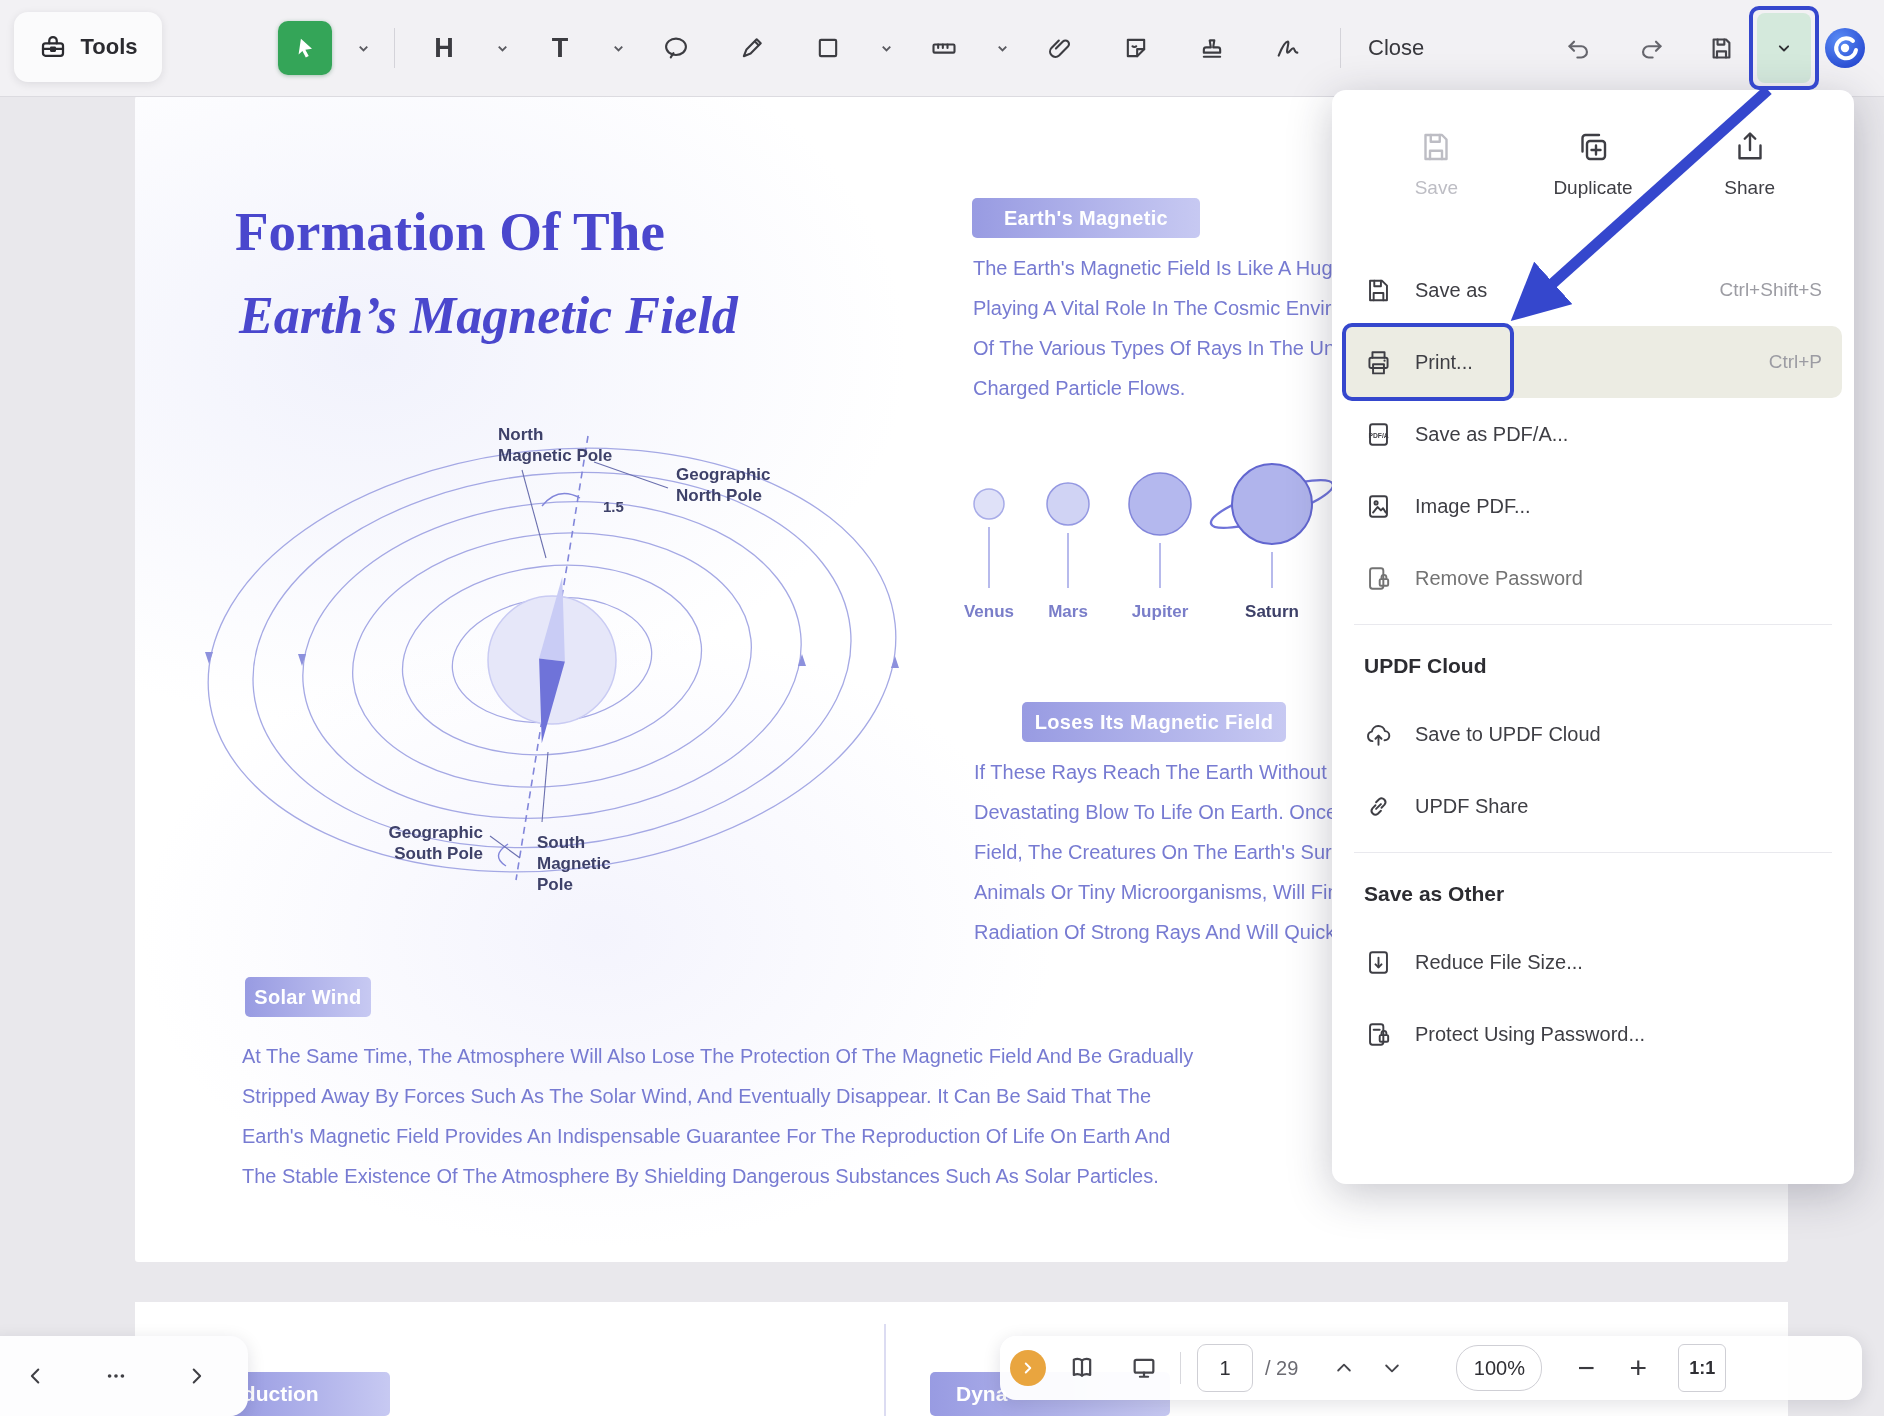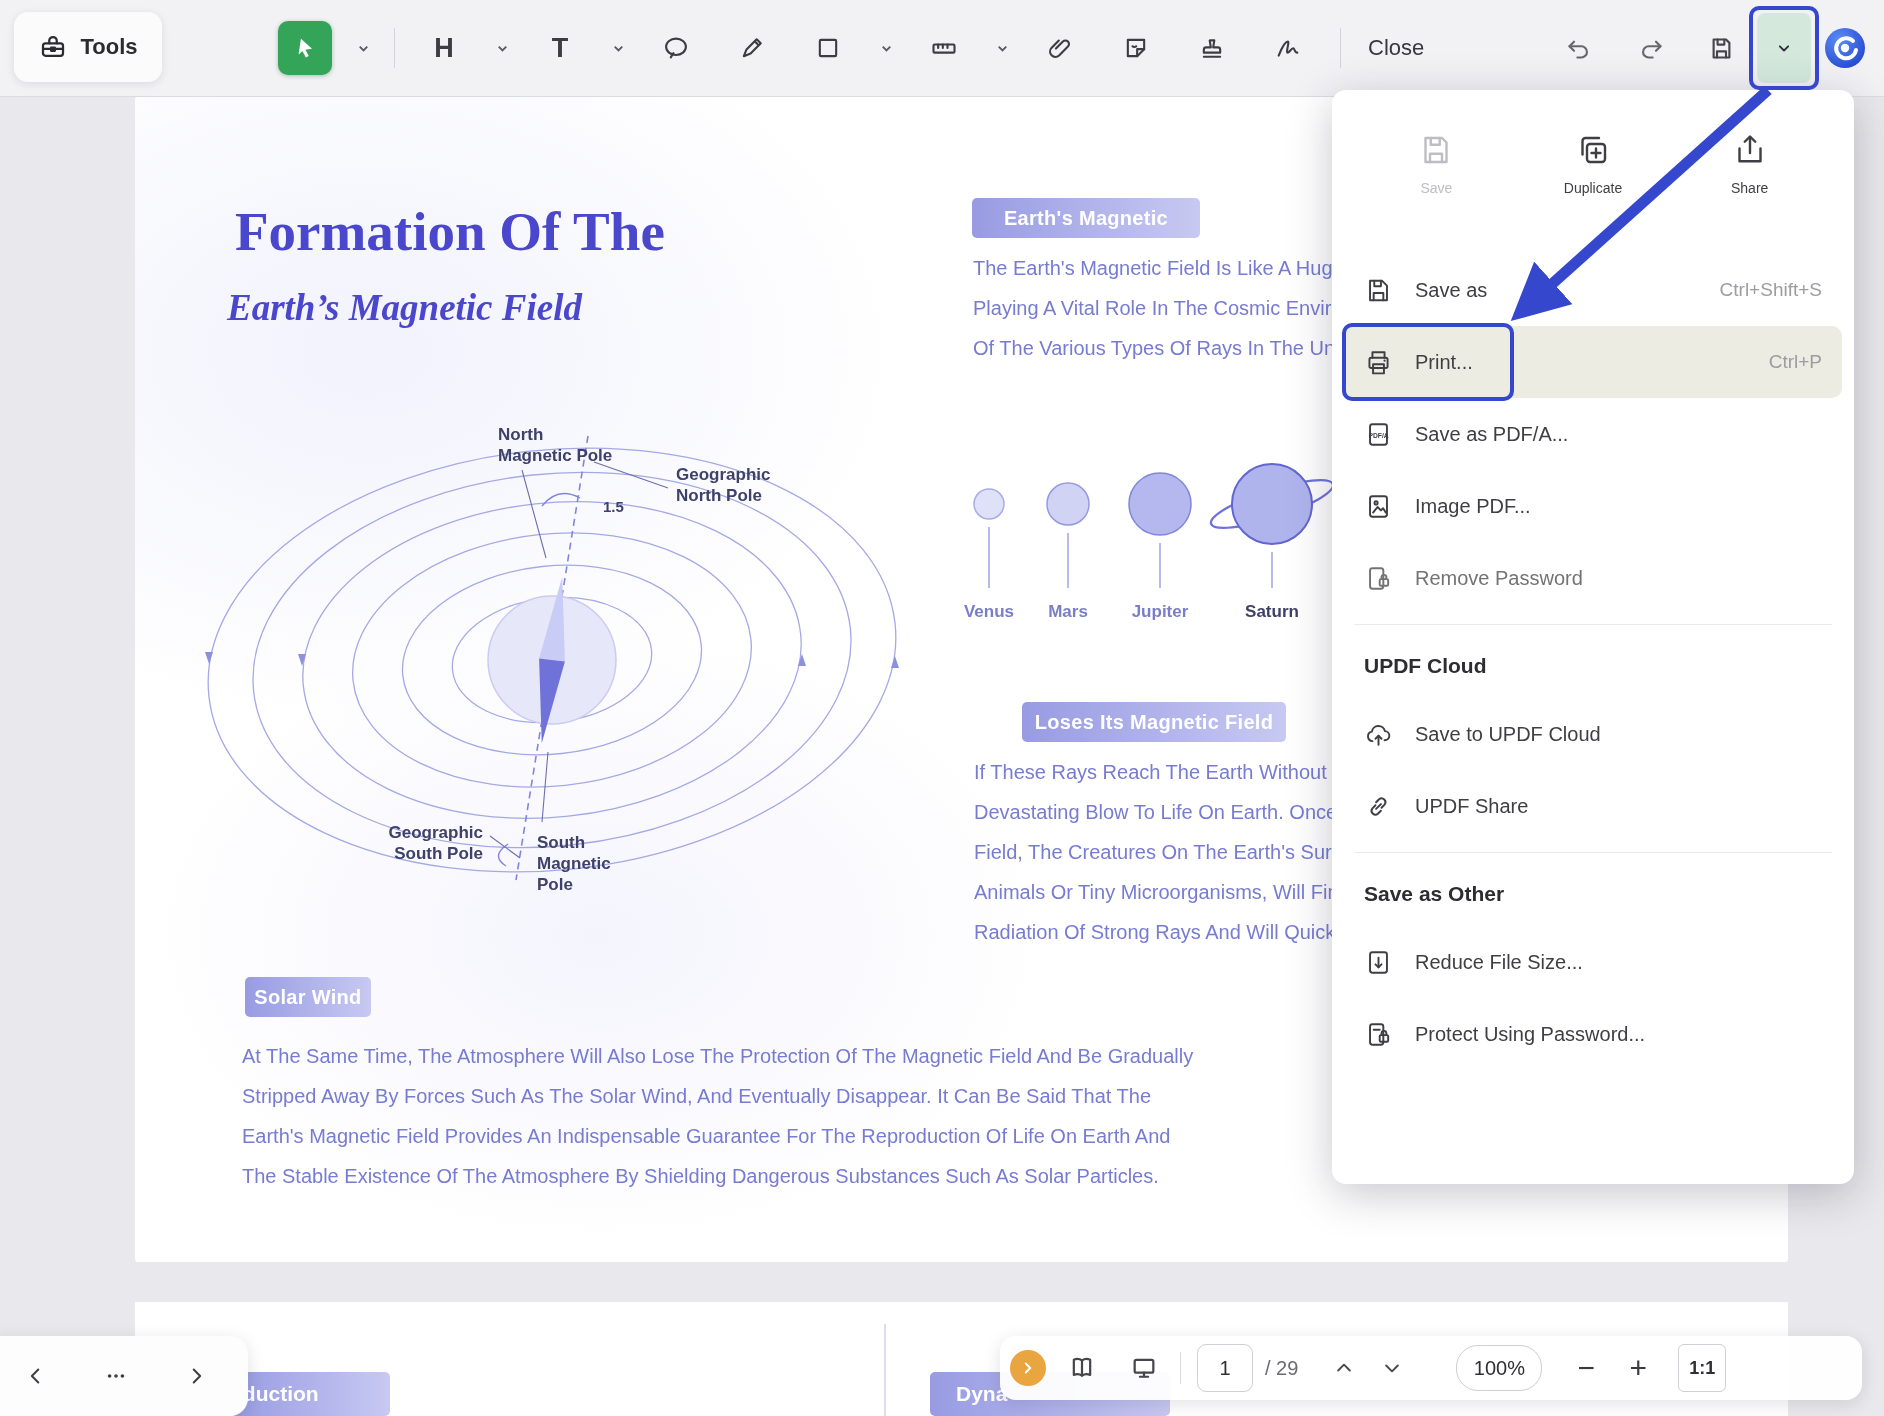--- a/index.html
+++ b/index.html
@@ -8,22 +8,22 @@
   .stage{position:absolute;inset:0;}
 
   
   .page1{position:absolute;left:135px;top:96px;width:1653px;height:1166px;background:
      radial-gradient(900px 620px at 14% 22%, #f1f2fc 0%, rgba(255,255,255,0) 60%),
      radial-gradient(760px 520px at 28% 72%, #f4f4fd 0%, rgba(255,255,255,0) 60%),
      #ffffff;border-radius:3px;z-index:1;}
   .page2{position:absolute;left:135px;top:1302px;width:1653px;height:114px;background:#fff;z-index:1;overflow:hidden;}
   .title-1{position:absolute;left:100px;top:104px;font-family:"Liberation Serif",serif;
      font-weight:700;font-size:55px;color:#4a47cd;}
-  .title-2{position:absolute;left:92px;top:190px;font-family:"Liberation Serif",serif;
-     font-weight:700;font-style:italic;font-size:37px;color:#4a47cd;}
+  .title-2{position:absolute;left:104px;top:190px;font-family:"Liberation Serif",serif;
+     font-weight:700;font-style:italic;font-size:52px;color:#4a47cd;}
   .badge{position:absolute;height:40px;line-height:40px;text-align:center;color:#fff;
      font-size:20px;font-weight:700;letter-spacing:.3px;border-radius:5px;
      background:linear-gradient(90deg,#989be2 0%,#c7c9f2 100%);}
   .para{position:absolute;font-size:20px;color:#777bd2;}
   .para .line{height:40px;line-height:40px;white-space:nowrap;}
   .dg-label{position:absolute;font-size:17px;font-weight:700;color:#3e4169;
      white-space:pre-line;line-height:21px;}
   .planet-label{position:absolute;top:506px;width:110px;text-align:center;
      font-size:17px;font-weight:600;color:#7a7ec9;}
   .planet-label.strong{color:#3e4169;font-weight:700;}
@@ -94,21 +94,21 @@
      margin-left:14px;cursor:pointer;}
 
   
   .menu{position:absolute;left:1332px;top:90px;width:522px;height:1094px;background:#fff;
      border-radius:14px;box-shadow:0 10px 44px rgba(35,35,60,.25);z-index:50;box-sizing:border-box;}
   .qa-row{display:flex;padding:26px 26px 20px;}
   .qa{flex:1;height:96px;display:flex;flex-direction:column;align-items:center;justify-content:center;
      gap:12px;color:#3e3e44;cursor:pointer;}
   .qa.disabled{color:#bdbdc4;cursor:default;}
   .qa .mi svg{width:36px;height:36px;}
-  .qa-label{font-size:14px;}
+  .qa-label{font-size:19px;}
   .menu-items{padding:22px 12px 8px;}
   .menu-row{position:relative;display:flex;align-items:center;height:72px;padding:0 20px;
      border-radius:10px;color:#3e3e44;cursor:pointer;}
   .menu-row.disabled{color:#737373;cursor:default;}
   .menu-row.hl{background:#ecece3;}
   .mi{display:inline-flex;}
   .mi svg{width:29px;height:29px;fill:none;stroke:currentColor;stroke-width:1.6;
      stroke-linecap:round;stroke-linejoin:round;}
   .menu-label{flex:1;font-size:20px;margin-left:22px;}
   .menu-shortcut{font-size:19px;color:#9c9ca3;}
@@ -171,20 +171,21 @@
 South Pole</div>
     <div class="dg-label" style="left:402px;top:736px;">South
 Magnetic
 Pole</div>
 
     <div class="badge" style="left:837px;top:102px;width:228px;">Earth's Magnetic</div>
     <div class="para" style="left:838px;top:152px;">
       <div class="line">The Earth's Magnetic Field Is Like A Huge</div>
       <div class="line">Playing A Vital Role In The Cosmic Enviro</div>
       <div class="line">Of The Various Types Of Rays In The Univ</div>
+      <div class="line">Charged Particle Flows.</div>
     </div>
 
     <svg class="planets-svg" viewBox="0 0 450 180">
       <g stroke-width="1.5" fill="none">
         <circle cx="64" cy="78" r="15" fill="#dfe1f8" stroke="#a8ace8"></circle>
         <circle cx="143" cy="78" r="21" fill="#d0d3f4" stroke="#9599e2"></circle>
         <circle cx="235" cy="78" r="31" fill="#b4b8ee" stroke="#8286da"></circle>
         <ellipse cx="347" cy="78" rx="64" ry="14" transform="rotate(-18 347 78)" stroke="#6f73d9" stroke-width="2.4"></ellipse>
         <circle cx="347" cy="78" r="40" fill="#b0b4ec" stroke="#6266cf" stroke-width="2"></circle>
       </g>

